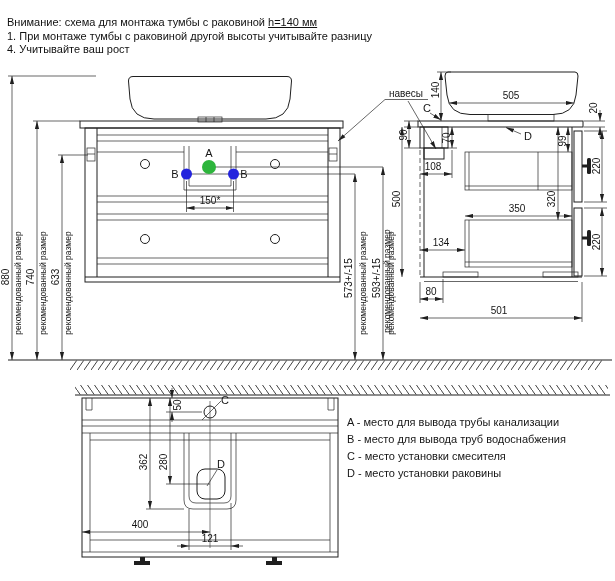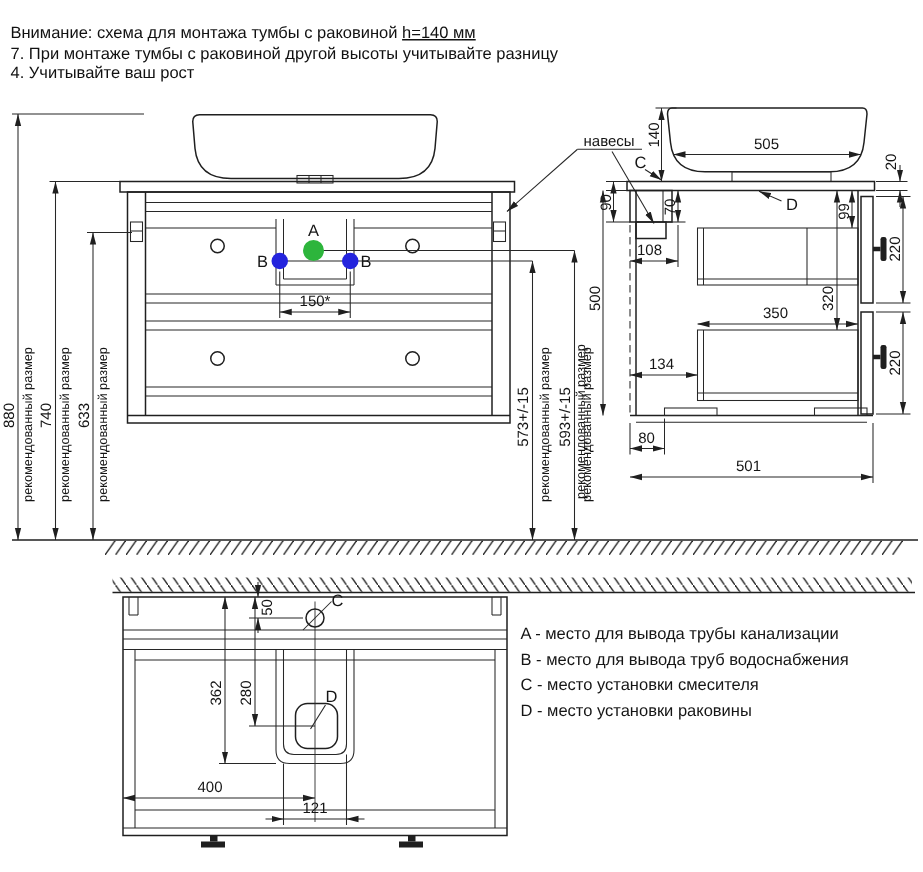--- a/index.html
+++ b/index.html
@@ -21,21 +21,21 @@
   .pt{font-size:11px;font-family:"Liberation Sans",sans-serif;}
   .mid{text-anchor:middle;}
 </style>
 </head>
 <body>
 
 <div id="stage">
 
   <div id="hdr">
     <div><span>Внимание: схема для монтажа тумбы с раковиной </span><span class="u">h=140 мм</span></div>
-    <div>7. При монтаже тумбы с раковиной другой высоты учитывайте разницу</div>
+    <div>1. При монтаже тумбы с раковиной другой высоты учитывайте разницу</div>
     <div>4. Учитывайте ваш рост</div>
   </div>
 
   <svg width="615" height="581" viewBox="0 0 615 581">
     <defs>
       <marker id="ah" viewBox="0 0 8 5" refX="8" refY="2.5" markerWidth="8" markerHeight="5" markerUnits="userSpaceOnUse" orient="auto-start-reverse">
         <path d="M8,2.5 L0,0.4 L0,4.6 Z" fill="#1f1f1f"></path>
       </marker>
       <pattern id="hatchFloor" width="7" height="10" patternUnits="userSpaceOnUse">
         <line x1="0" y1="10" x2="7" y2="0" stroke="#2a2a2a" stroke-width="0.9"></line>

